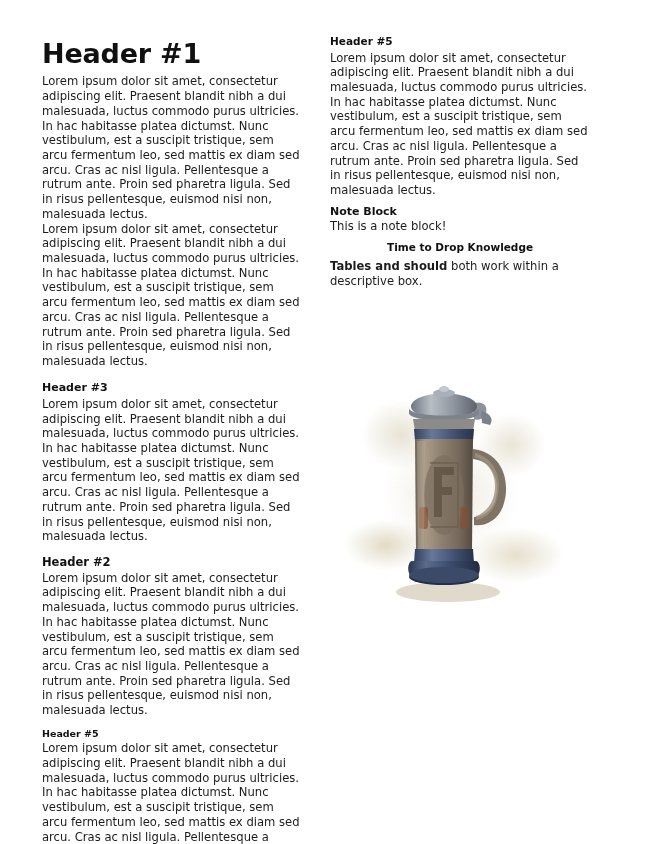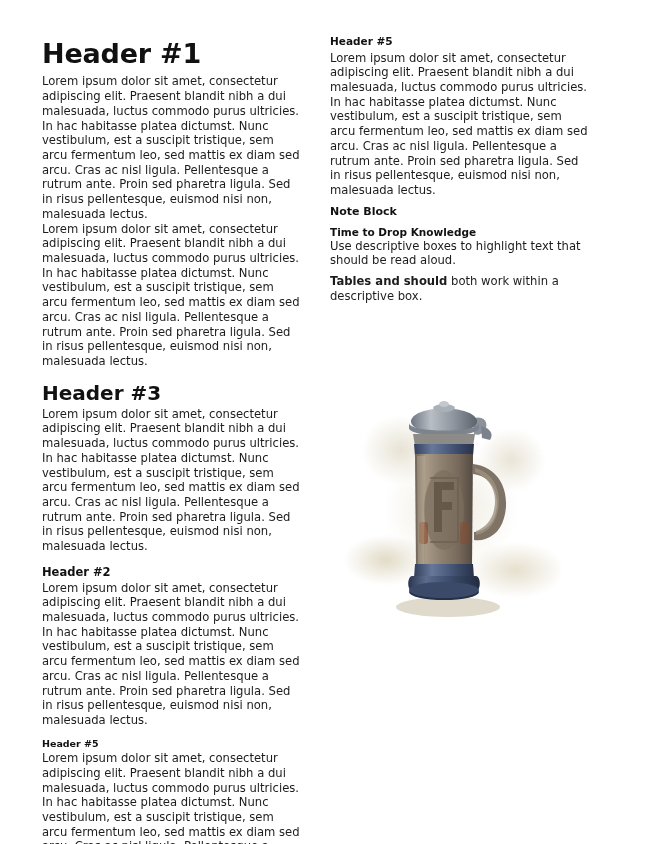--- a/index.html
+++ b/index.html
@@ -47,21 +47,21 @@
     color: #111;
   }
   h2.h2 {
     font-size: 20px;
     line-height: 1.05;
     font-weight: bold;
     margin: 14px 0 4px 2px;
     color: #111;
   }
   h3.h3 {
-    font-size: 20px;
+    font-size: 11px;
     line-height: 1.1;
     font-weight: bold;
     margin: 13px 0 3px 2px;
     color: #111;
   }
   h4.h4 {
     font-size: 11.5px;
     line-height: 1.1;
     font-weight: bold;
     margin: 12px 0 2px 2px;
@@ -104,20 +104,21 @@
     font-size: 11.6px;
     line-height: 1.27;
     margin: 1px 0 0 2px;
     color: #1c1c1c;
   }
   .drop-title {
     font-size: 10.5px;
     font-weight: bold;
     margin: 8px 0 0 2px;
     color: #111;
+    text-align: center;
   }
   .drop-text {
     font-size: 11.6px;
     line-height: 1.27;
     margin: 1px 0 0 2px;
     color: #1c1c1c;
   }
   .tables-line {
     font-size: 11.6px;
     line-height: 1.27;
@@ -179,23 +180,23 @@
       <p class="body">Lorem ipsum dolor sit amet, consectetur adipiscing elit. Praesent blandit nibh a dui malesuada, luctus commodo purus ultricies. In hac habitasse platea dictumst. Nunc vestibulum, est a suscipit tristique, sem arcu fermentum leo, sed mattis ex diam sed arcu. Cras ac nisl ligula. Pellentesque a rutrum ante. Proin sed pharetra ligula. Sed in risus pellentesque, euismod nisi non, malesuada lectus.</p>
 
     </div>
 
     <div class="col col-right">
 
       <h5 class="h5-right">Header #5</h5>
       <p class="right-para">Lorem ipsum dolor sit amet, consectetur adipiscing elit. Praesent blandit nibh a dui malesuada, luctus commodo purus ultricies. In hac habitasse platea dictumst. Nunc vestibulum, est a suscipit tristique, sem arcu fermentum leo, sed mattis ex diam sed arcu. Cras ac nisl ligula. Pellentesque a rutrum ante. Proin sed pharetra ligula. Sed in risus pellentesque, euismod nisi non, malesuada lectus.</p>
 
       <div class="note-title">Note Block</div>
+      <div class="note-text">This is a note block!</div>
 
       <div class="drop-title">Time to Drop Knowledge</div>
-      <div class="drop-text">Use descriptive boxes to highlight text that should be read aloud.</div>
 
       <div class="tables-line"><b>Tables and should</b><span> both work within a descriptive box.</span></div>
 
       <div class="illustration">
         <div class="splash"></div>
         <svg class="stein" width="140" height="250" viewBox="0 0 140 250">
           <defs>
             <linearGradient id="bodyGrad" x1="0" y1="0" x2="1" y2="0">
               <stop offset="0%" stop-color="#6d6254"></stop>
               <stop offset="18%" stop-color="#a89a86"></stop>

